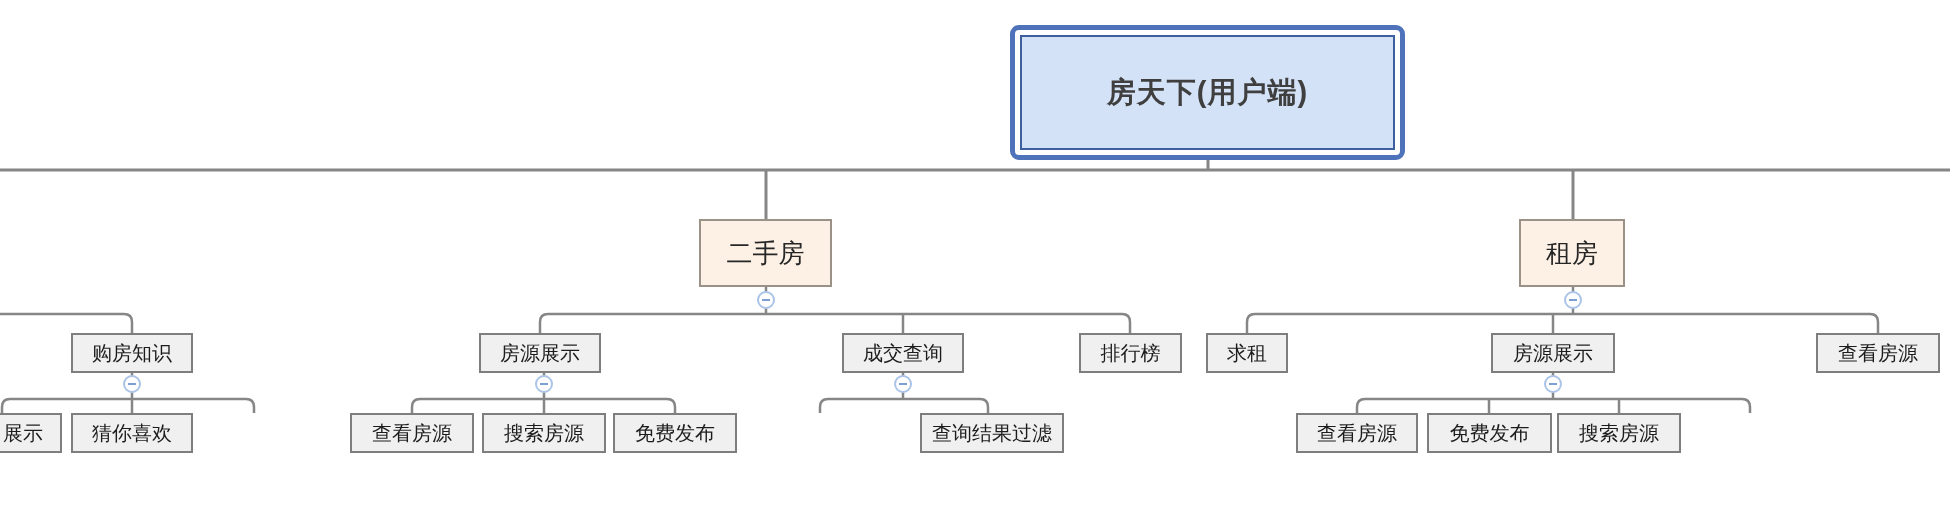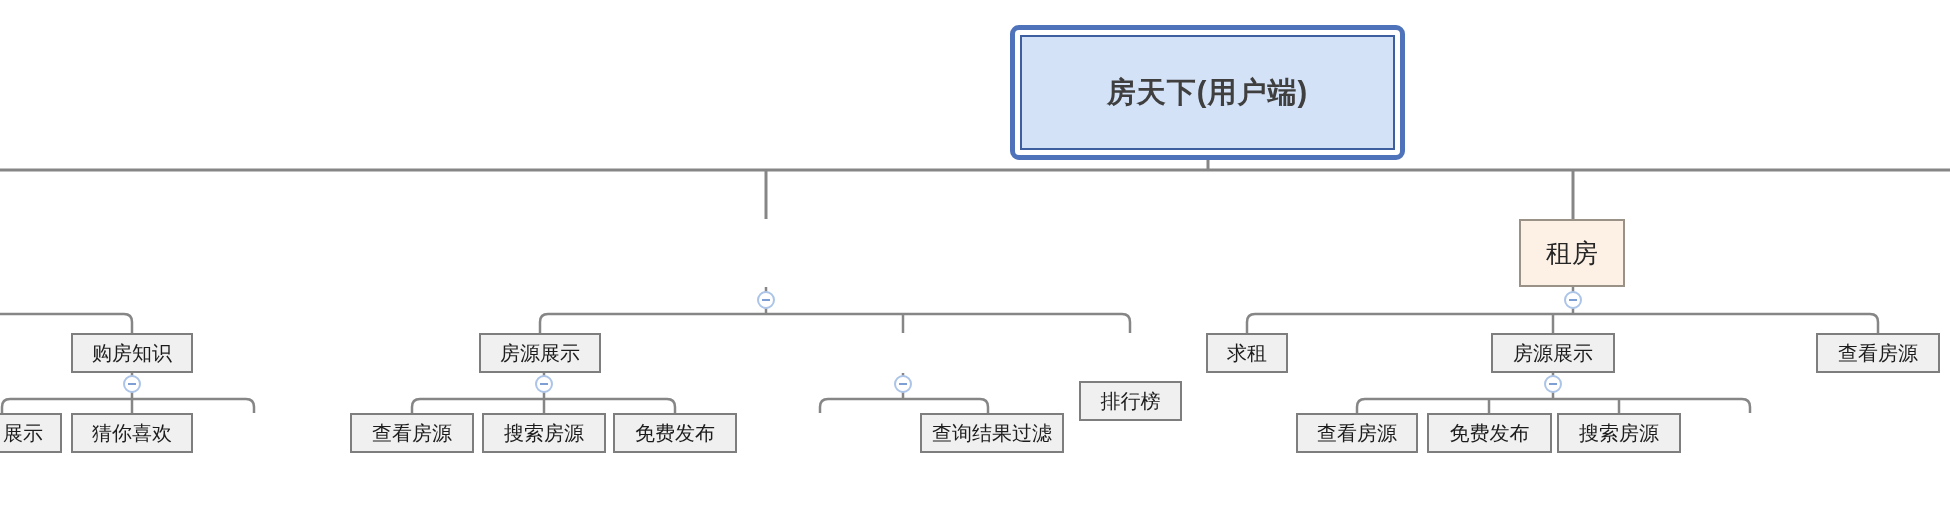--- a/index.html
+++ b/index.html
@@ -80,25 +80,27 @@
       <path d="M 1357 413 V 407 Q 1357 399 1365 399 H 1742 Q 1750 399 1750 407 V 413"></path>
       <path d="M 1489 399 V 413"></path>
       <path d="M 1619 399 V 413"></path>
     </g>
   </svg>
 
   <div class="root-outer">
     <div class="root-inner">房天下(用户端)</div>
   </div>
 
+  <div class="node node-cream" style="left:699px;width:133px;">二手房</div>
   <div class="node node-cream" style="left:1519px;width:106px;">租房</div>
 
   <div class="node node-gray lvl2" style="left:71px;width:122px;">购房知识</div>
   <div class="node node-gray lvl2" style="left:479px;width:122px;">房源展示</div>
-  <div class="node node-gray lvl2" style="left:1079px;width:103px;margin-top:48px;">排行榜</div>
+  <div class="node node-gray lvl2" style="left:842px;width:122px;">成交查询</div>
+  <div class="node node-gray lvl2" style="left:1079px;width:103px;">排行榜</div>
   <div class="node node-gray lvl2" style="left:1206px;width:82px;">求租</div>
   <div class="node node-gray lvl2" style="left:1491px;width:124px;">房源展示</div>
   <div class="node node-gray lvl2" style="left:1816px;width:124px;">查看房源</div>
 
   <div class="node node-gray lvl3 cut-left" style="left:-58px;width:120px;">展示</div>
   <div class="node node-gray lvl3" style="left:71px;width:122px;">猜你喜欢</div>
   <div class="node node-gray lvl3" style="left:350px;width:124px;">查看房源</div>
   <div class="node node-gray lvl3" style="left:482px;width:124px;">搜索房源</div>
   <div class="node node-gray lvl3" style="left:613px;width:124px;">免费发布</div>
   <div class="node node-gray lvl3" style="left:908px;width:144px;margin-left:12px;">查询结果过滤</div>

